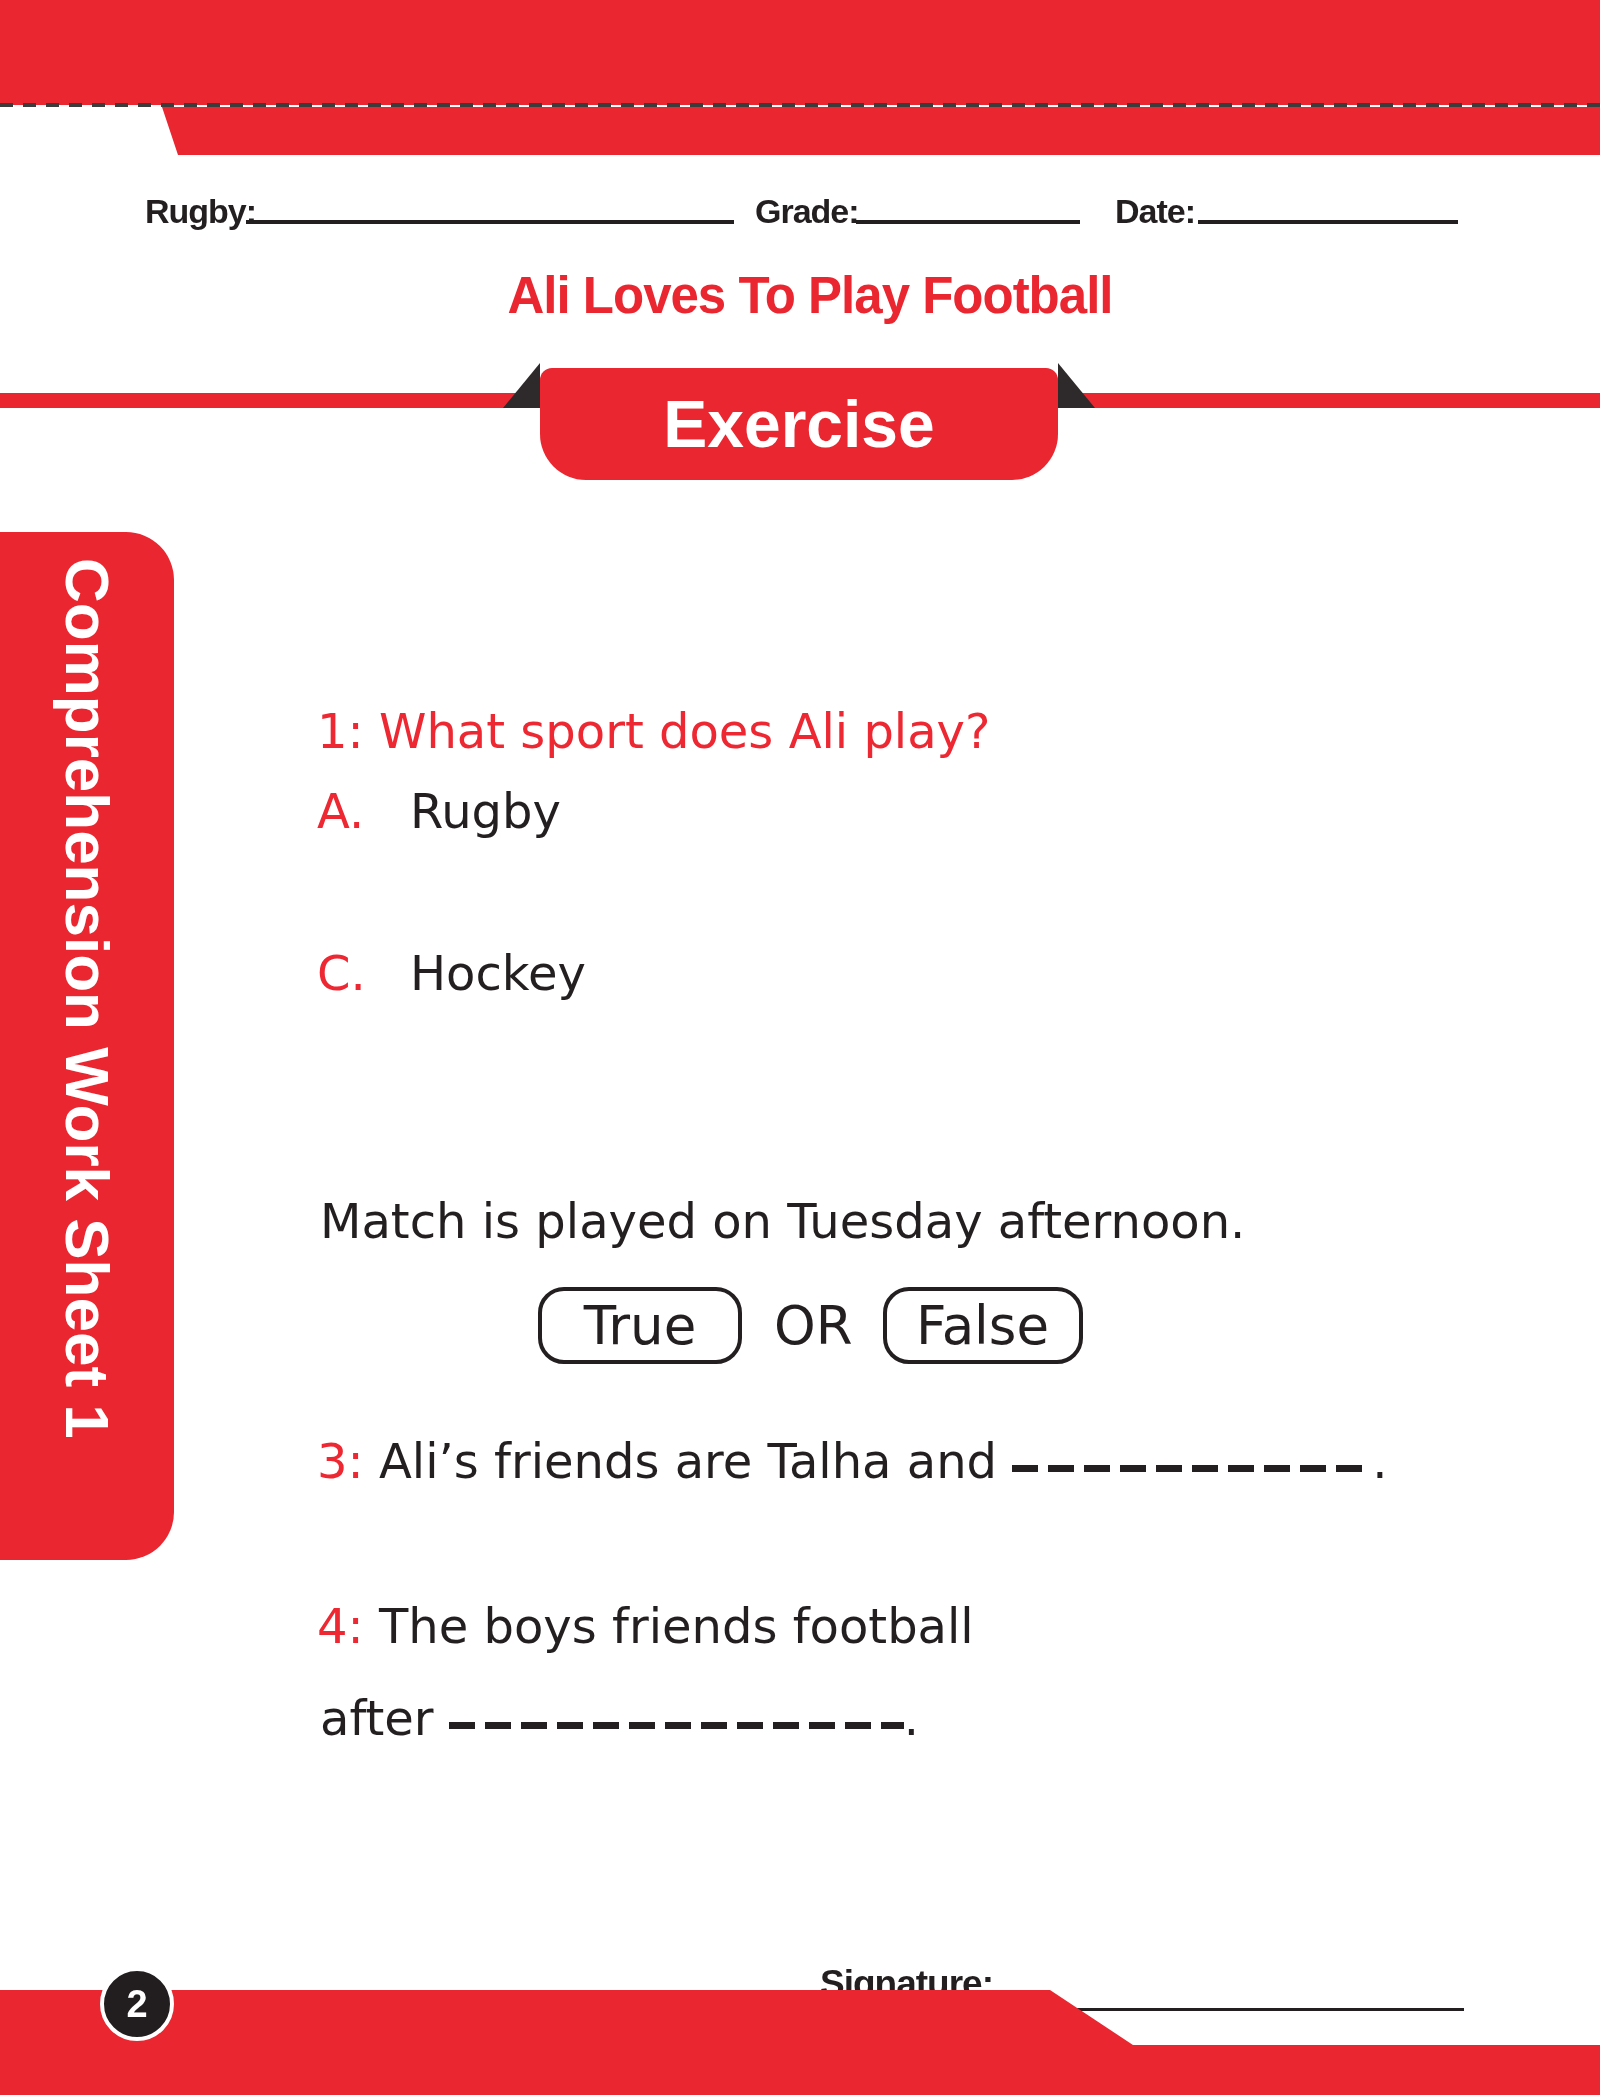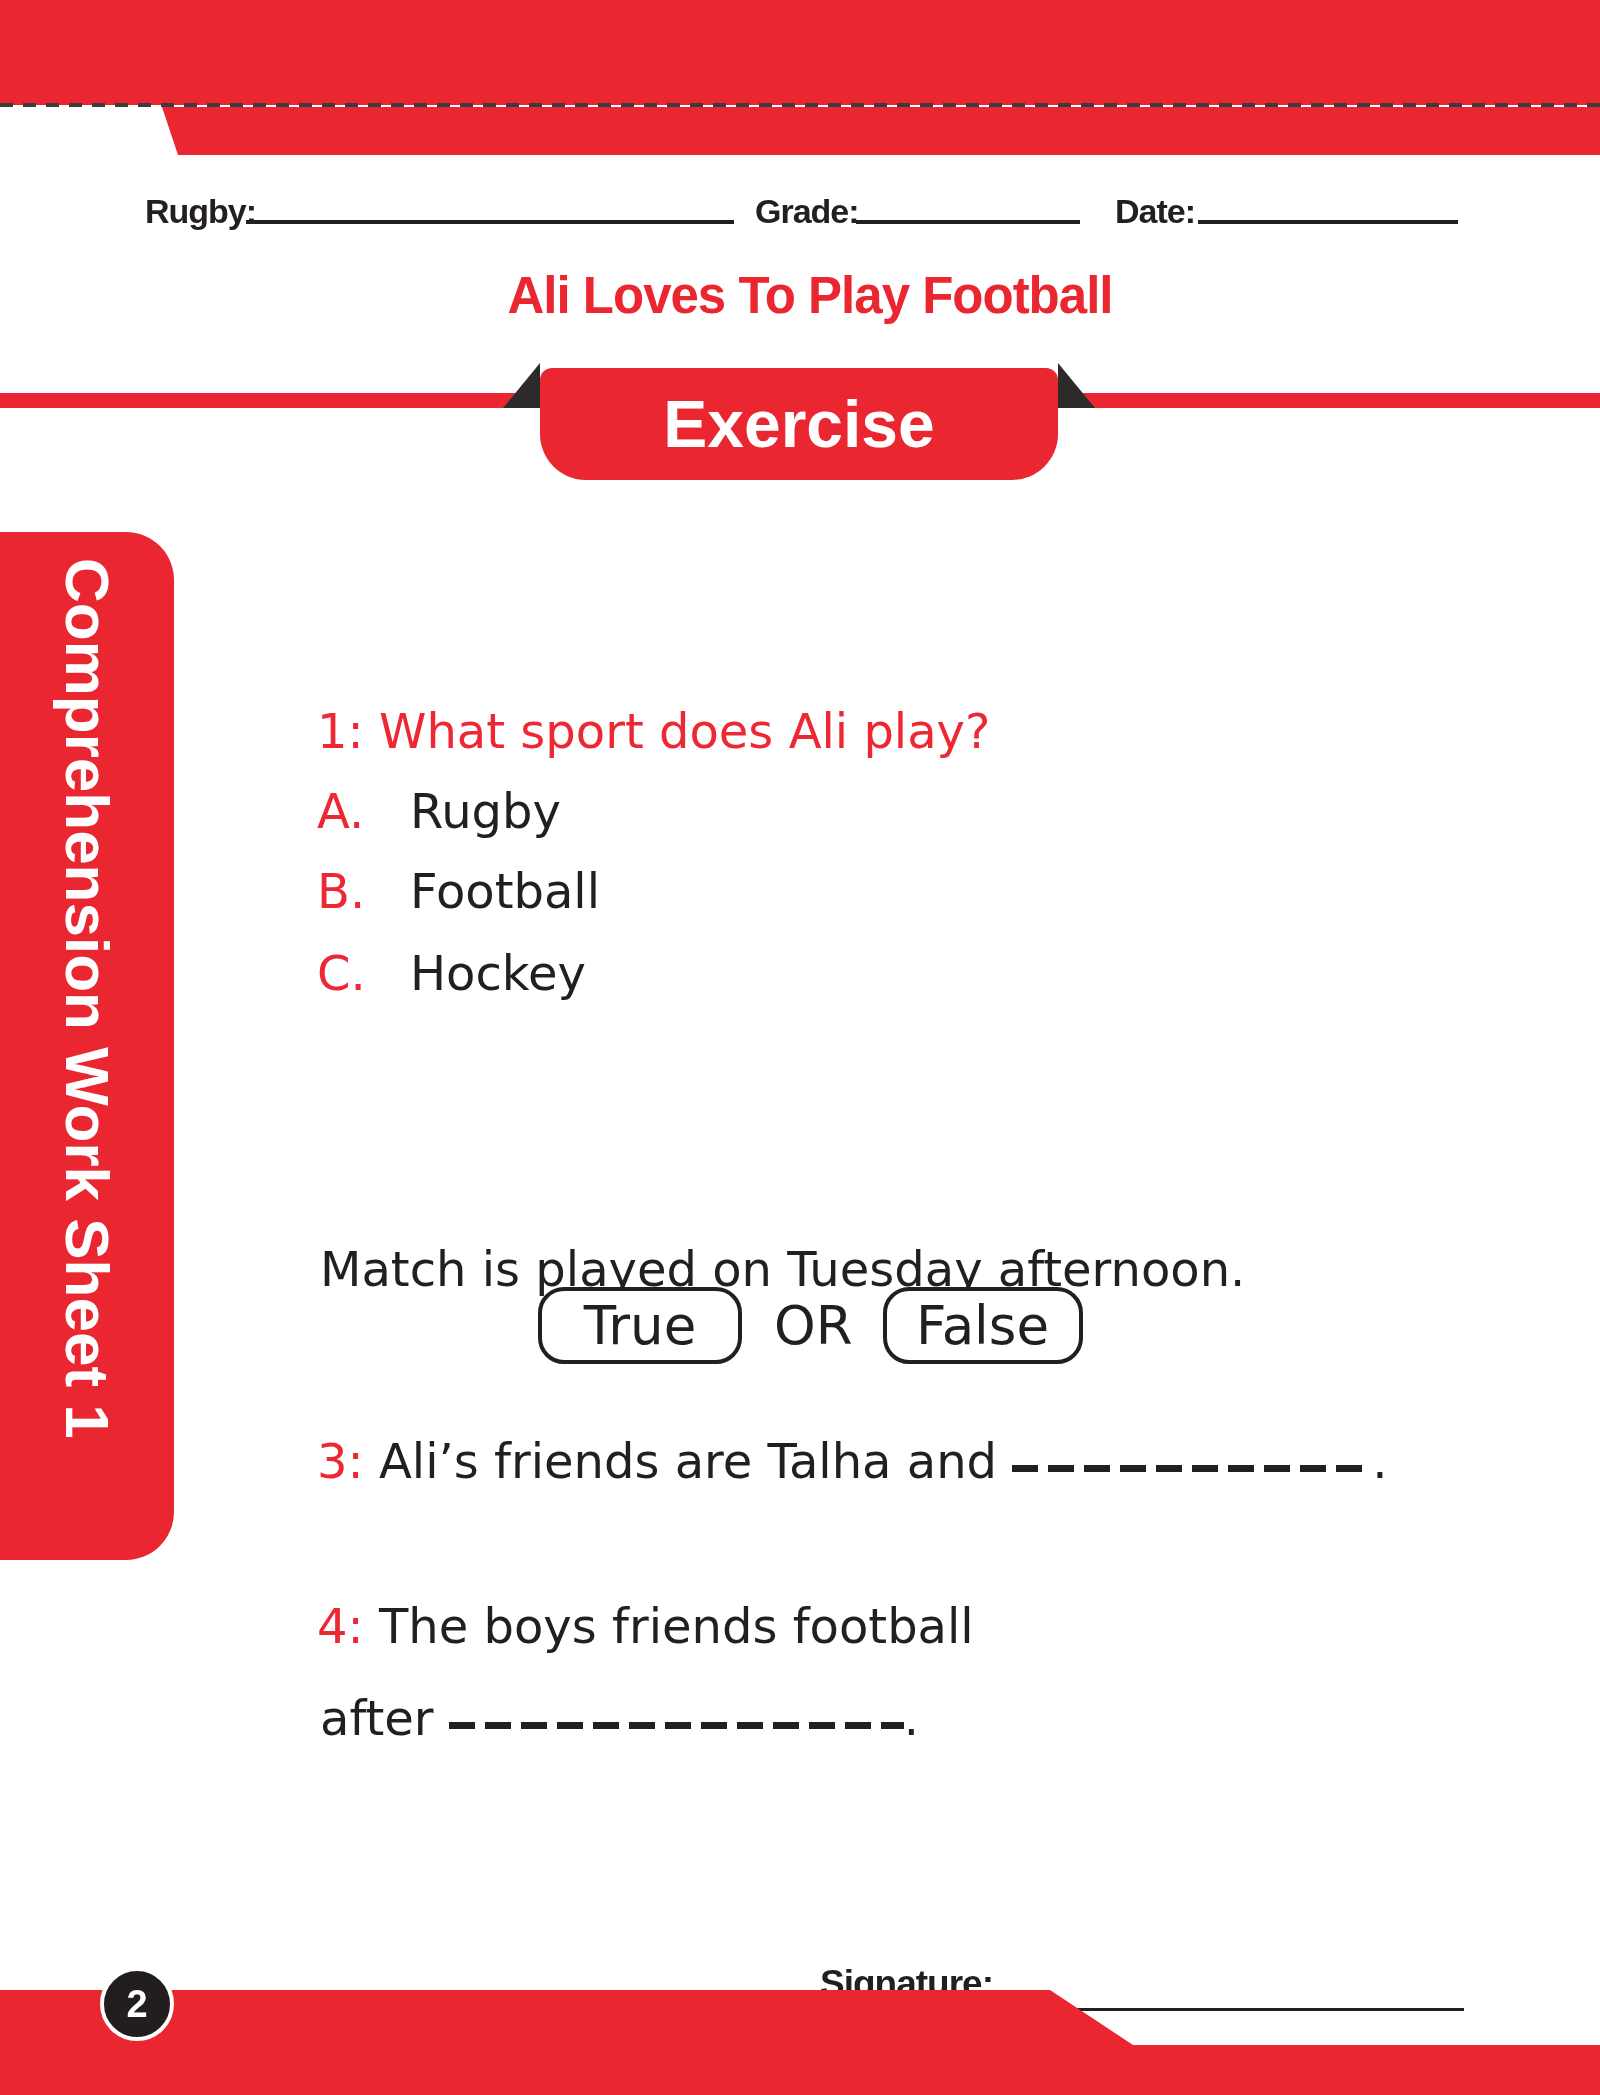--- a/index.html
+++ b/index.html
@@ -85,28 +85,25 @@
 
   <div class="sidebar">
     <span class="sidebar-text">Comprehension Work Sheet 1</span>
   </div>
 
   <div class="qline red" style="left:317px;top:698px;">1: What sport does Ali play?</div>
 
   <div class="qline" style="left:317px;top:778px;">
     <span class="opt-letter">A.</span><span>Rugby</span>
   </div>
-  <div class="qline" style="left:317px;top:858px;">
-    <span class="opt-letter">B.</span><span>Football</span>
-  </div>
   <div class="qline" style="left:317px;top:940px;">
     <span class="opt-letter">C.</span><span>Hockey</span>
   </div>
 
-  <div class="qline" style="left:320px;top:1188px;margin-top:48px;">Match is played on Tuesday afternoon.</div>
+  <div class="qline" style="left:320px;top:1188px;">Match is played on Tuesday afternoon.</div>
 
   <div class="tf-row">
     <div class="tf-btn true">True</div>
     <div class="tf-or">OR</div>
     <div class="tf-btn false">False</div>
   </div>
 
   <div class="qline" style="left:317px;top:1428px;">
     <span class="red">3:</span><span> Ali’s friends are Talha and </span><span class="blank q3"></span><span>.</span>
   </div>

